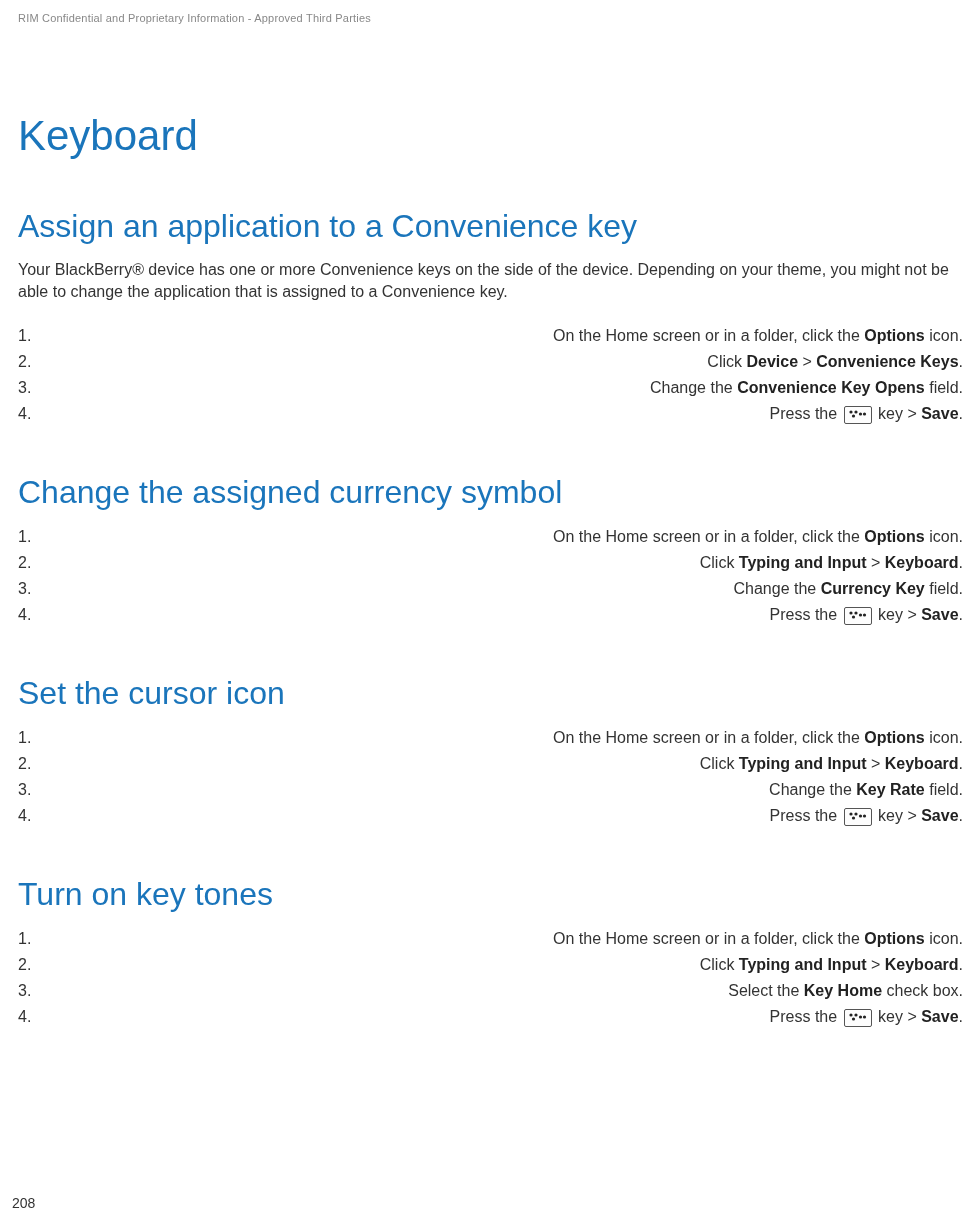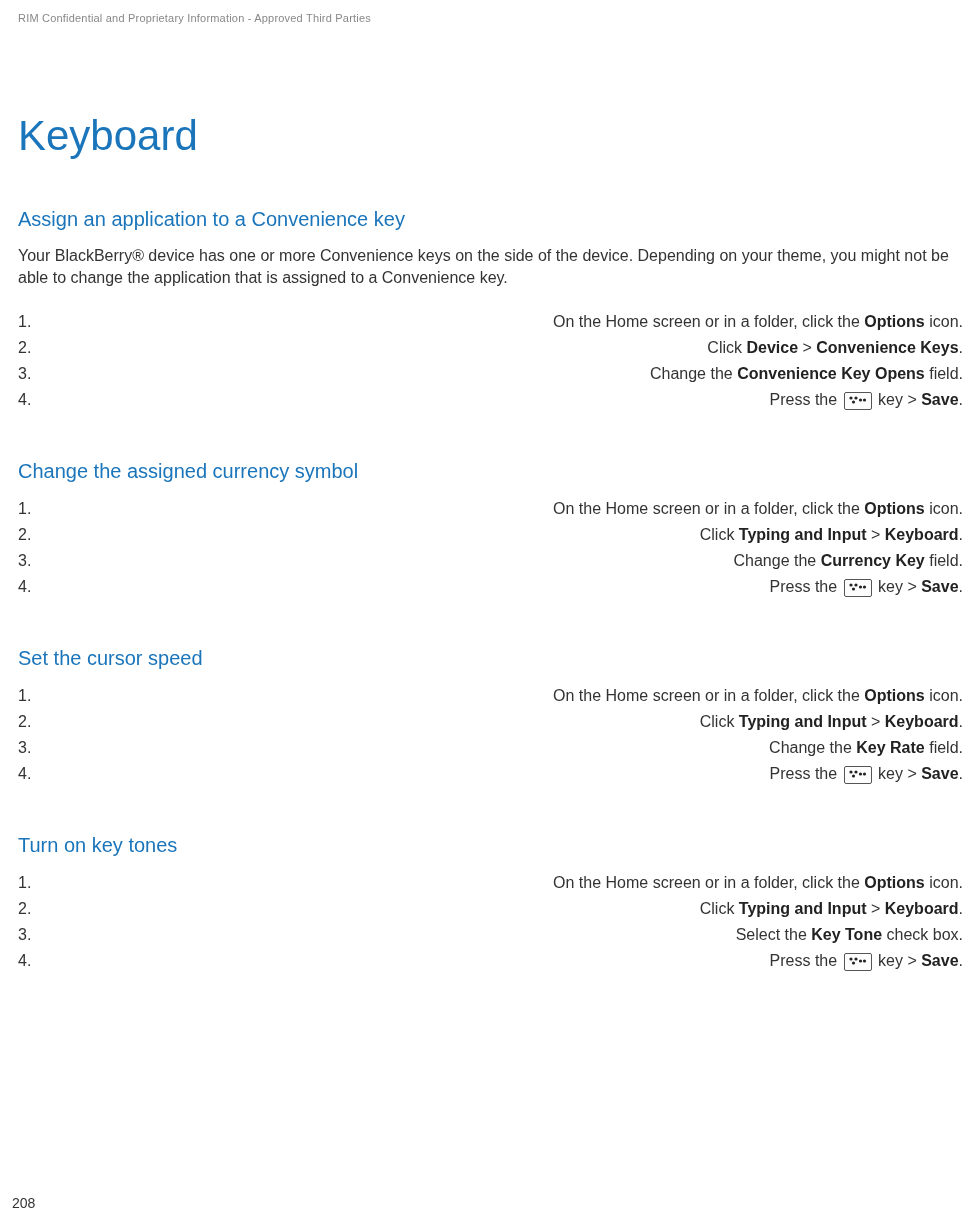--- a/index.html
+++ b/index.html
@@ -18,21 +18,21 @@
     letter-spacing: 0.2px;
   }
   .page-title {
     font-size: 42px;
     color: #1a75bb;
     font-weight: 400;
     margin-top: 88px;
     margin-bottom: 40px;
   }
   .section-heading {
-    font-size: 20px;
+    font-size: 32px;
     color: #1a75bb;
     font-weight: 400;
     margin-top: 48px;
     margin-bottom: 14px;
   }
   .intro {
     font-size: 16px;
     color: #333;
     line-height: 1.35;
     margin-bottom: 22px;
@@ -118,40 +118,40 @@
         <li><span>Press the </span><span class="key-icon"><svg width="18" height="10" viewBox="0 0 18 10">
               <circle cx="2" cy="2" r="1.6" fill="#222"></circle>
               <circle cx="7" cy="2" r="1.6" fill="#222"></circle>
               <circle cx="4.5" cy="6" r="1.6" fill="#222"></circle>
               <circle cx="11.5" cy="4" r="1.6" fill="#222"></circle>
               <circle cx="15.5" cy="4" r="1.6" fill="#222"></circle>
             </svg></span><span> key &gt; </span><b>Save</b><span>.</span></li>
       </ol>
     </div>
     <div>
-      <h2 class="section-heading">Set the cursor speed</h2>
+      <h2 class="section-heading">Set the cursor icon</h2>
       <ol class="steps">
         <li><span>On the Home screen or in a folder, click the </span><b>Options</b><span> icon.</span></li>
         <li><span>Click </span><b>Typing and Input</b><span> &gt; </span><b>Keyboard</b><span>.</span></li>
         <li><span>Change the </span><b>Key Rate</b><span> field.</span></li>
         <li><span>Press the </span><span class="key-icon"><svg width="18" height="10" viewBox="0 0 18 10">
               <circle cx="2" cy="2" r="1.6" fill="#222"></circle>
               <circle cx="7" cy="2" r="1.6" fill="#222"></circle>
               <circle cx="4.5" cy="6" r="1.6" fill="#222"></circle>
               <circle cx="11.5" cy="4" r="1.6" fill="#222"></circle>
               <circle cx="15.5" cy="4" r="1.6" fill="#222"></circle>
             </svg></span><span> key &gt; </span><b>Save</b><span>.</span></li>
       </ol>
     </div>
     <div>
       <h2 class="section-heading">Turn on key tones</h2>
       <ol class="steps">
         <li><span>On the Home screen or in a folder, click the </span><b>Options</b><span> icon.</span></li>
         <li><span>Click </span><b>Typing and Input</b><span> &gt; </span><b>Keyboard</b><span>.</span></li>
-        <li><span>Select the </span><b>Key Tone</b><span> check box.</span></li>
+        <li><span>Select the </span><b>Key Home</b><span> check box.</span></li>
         <li><span>Press the </span><span class="key-icon"><svg width="18" height="10" viewBox="0 0 18 10">
               <circle cx="2" cy="2" r="1.6" fill="#222"></circle>
               <circle cx="7" cy="2" r="1.6" fill="#222"></circle>
               <circle cx="4.5" cy="6" r="1.6" fill="#222"></circle>
               <circle cx="11.5" cy="4" r="1.6" fill="#222"></circle>
               <circle cx="15.5" cy="4" r="1.6" fill="#222"></circle>
             </svg></span><span> key &gt; </span><b>Save</b><span>.</span></li>
       </ol>
     </div>
   </div>

